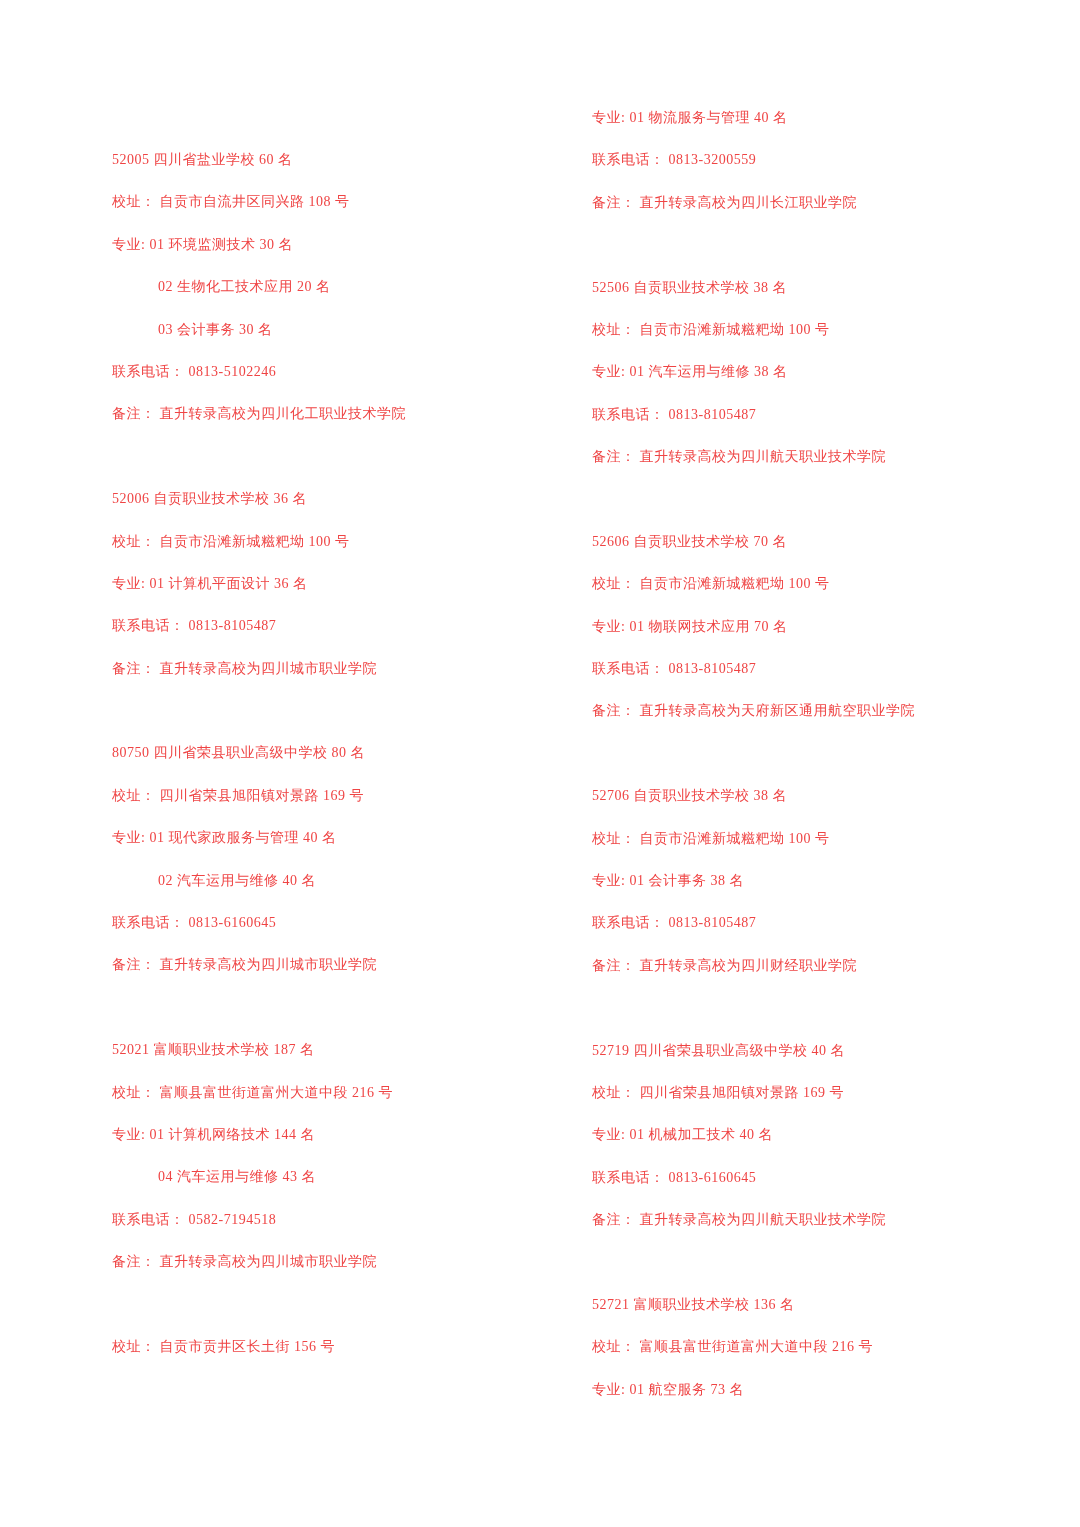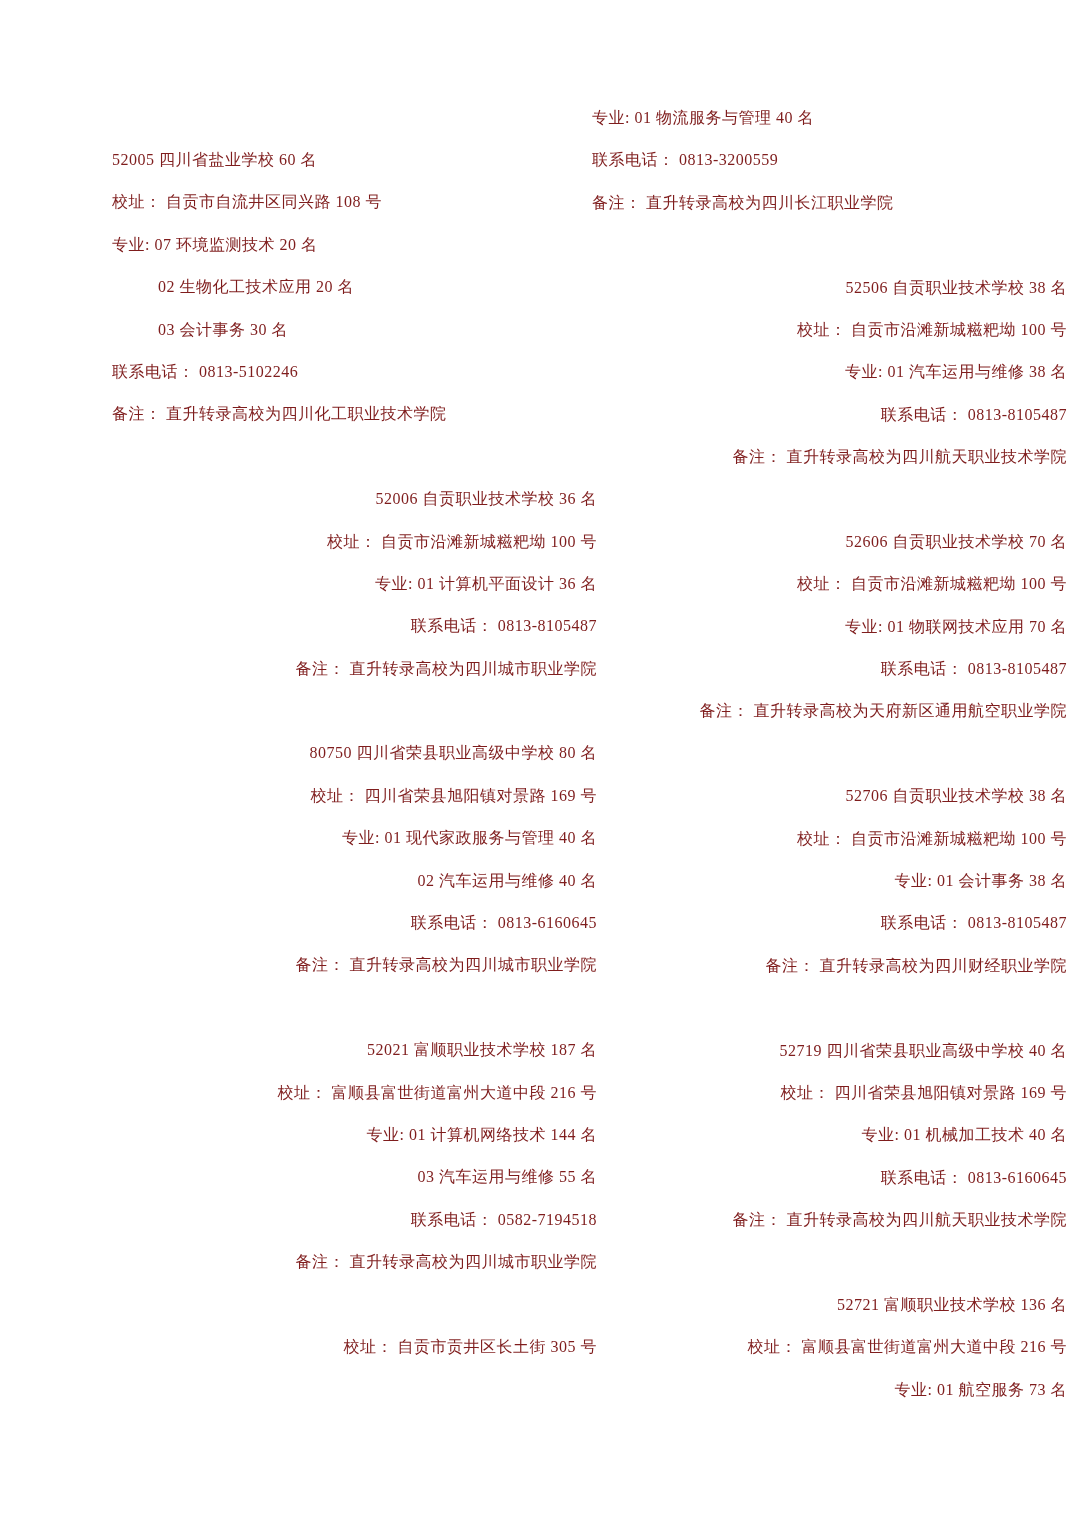--- a/index.html
+++ b/index.html
@@ -12,46 +12,46 @@
   }
   .page {
     position: absolute;
     left: 0; top: 0;
     width: 1080px; height: 1527px;
     background: #ffffff;
     color: #1a1a1a;
   }
   .col {
     position: absolute;
-    font-size: 16px;
-    color: #7f1d1d;
+    font-size: 14px;
+    color: #ef4444;
   }
   .col-left  { left: 112px; top: 139px; width: 485px; }
   .col-right { left: 592px; top: 97px;  width: 475px; }
   .block { }
-  .block + .block { margin-top: 42.4px; text-align: right; } 
+  .block + .block { margin-top: 42.4px; } 
   .line {
     height: 42.4px;
     line-height: 42.4px;
     white-space: nowrap;
     letter-spacing: 0.5px;
   }
   .line.indent { padding-left: 46px; } 
 </style>
 </head>
 <body>
 
 <div class="page">
 
   <div class="col col-left">
 
     <div class="block">
       <div class="line">52005 四川省盐业学校 60 名</div>
       <div class="line">校址： 自贡市自流井区同兴路 108 号</div>
-      <div class="line">专业: 07 环境监测技术 20 名</div>
+      <div class="line">专业: 01 环境监测技术 30 名</div>
       <div class="line indent">02 生物化工技术应用 20 名</div>
       <div class="line indent">03 会计事务 30 名</div>
       <div class="line">联系电话： 0813-5102246</div>
       <div class="line">备注： 直升转录高校为四川化工职业技术学院</div>
     </div>
 
     <div class="block">
       <div class="line">52006 自贡职业技术学校 36 名</div>
       <div class="line">校址： 自贡市沿滩新城糍粑坳 100 号</div>
       <div class="line">专业: 01 计算机平面设计 36 名</div>
@@ -65,27 +65,27 @@
       <div class="line">专业: 01 现代家政服务与管理 40 名</div>
       <div class="line indent">02 汽车运用与维修 40 名</div>
       <div class="line">联系电话： 0813-6160645</div>
       <div class="line">备注： 直升转录高校为四川城市职业学院</div>
     </div>
 
     <div class="block">
       <div class="line">52021 富顺职业技术学校 187 名</div>
       <div class="line">校址： 富顺县富世街道富州大道中段 216 号</div>
       <div class="line">专业: 01 计算机网络技术 144 名</div>
-      <div class="line indent">03 汽车运用与维修 55 名</div>
+      <div class="line indent">04 汽车运用与维修 43 名</div>
       <div class="line">联系电话： 0582-7194518</div>
       <div class="line">备注： 直升转录高校为四川城市职业学院</div>
     </div>
 
     <div class="block">
-      <div class="line">校址： 自贡市贡井区长土街 305 号</div>
+      <div class="line">校址： 自贡市贡井区长土街 156 号</div>
     </div>
 
   </div>
 
   <div class="col col-right">
 
     <div class="block">
       <div class="line">专业: 01 物流服务与管理 40 名</div>
       <div class="line">联系电话： 0813-3200559</div>
       <div class="line">备注： 直升转录高校为四川长江职业学院</div>

